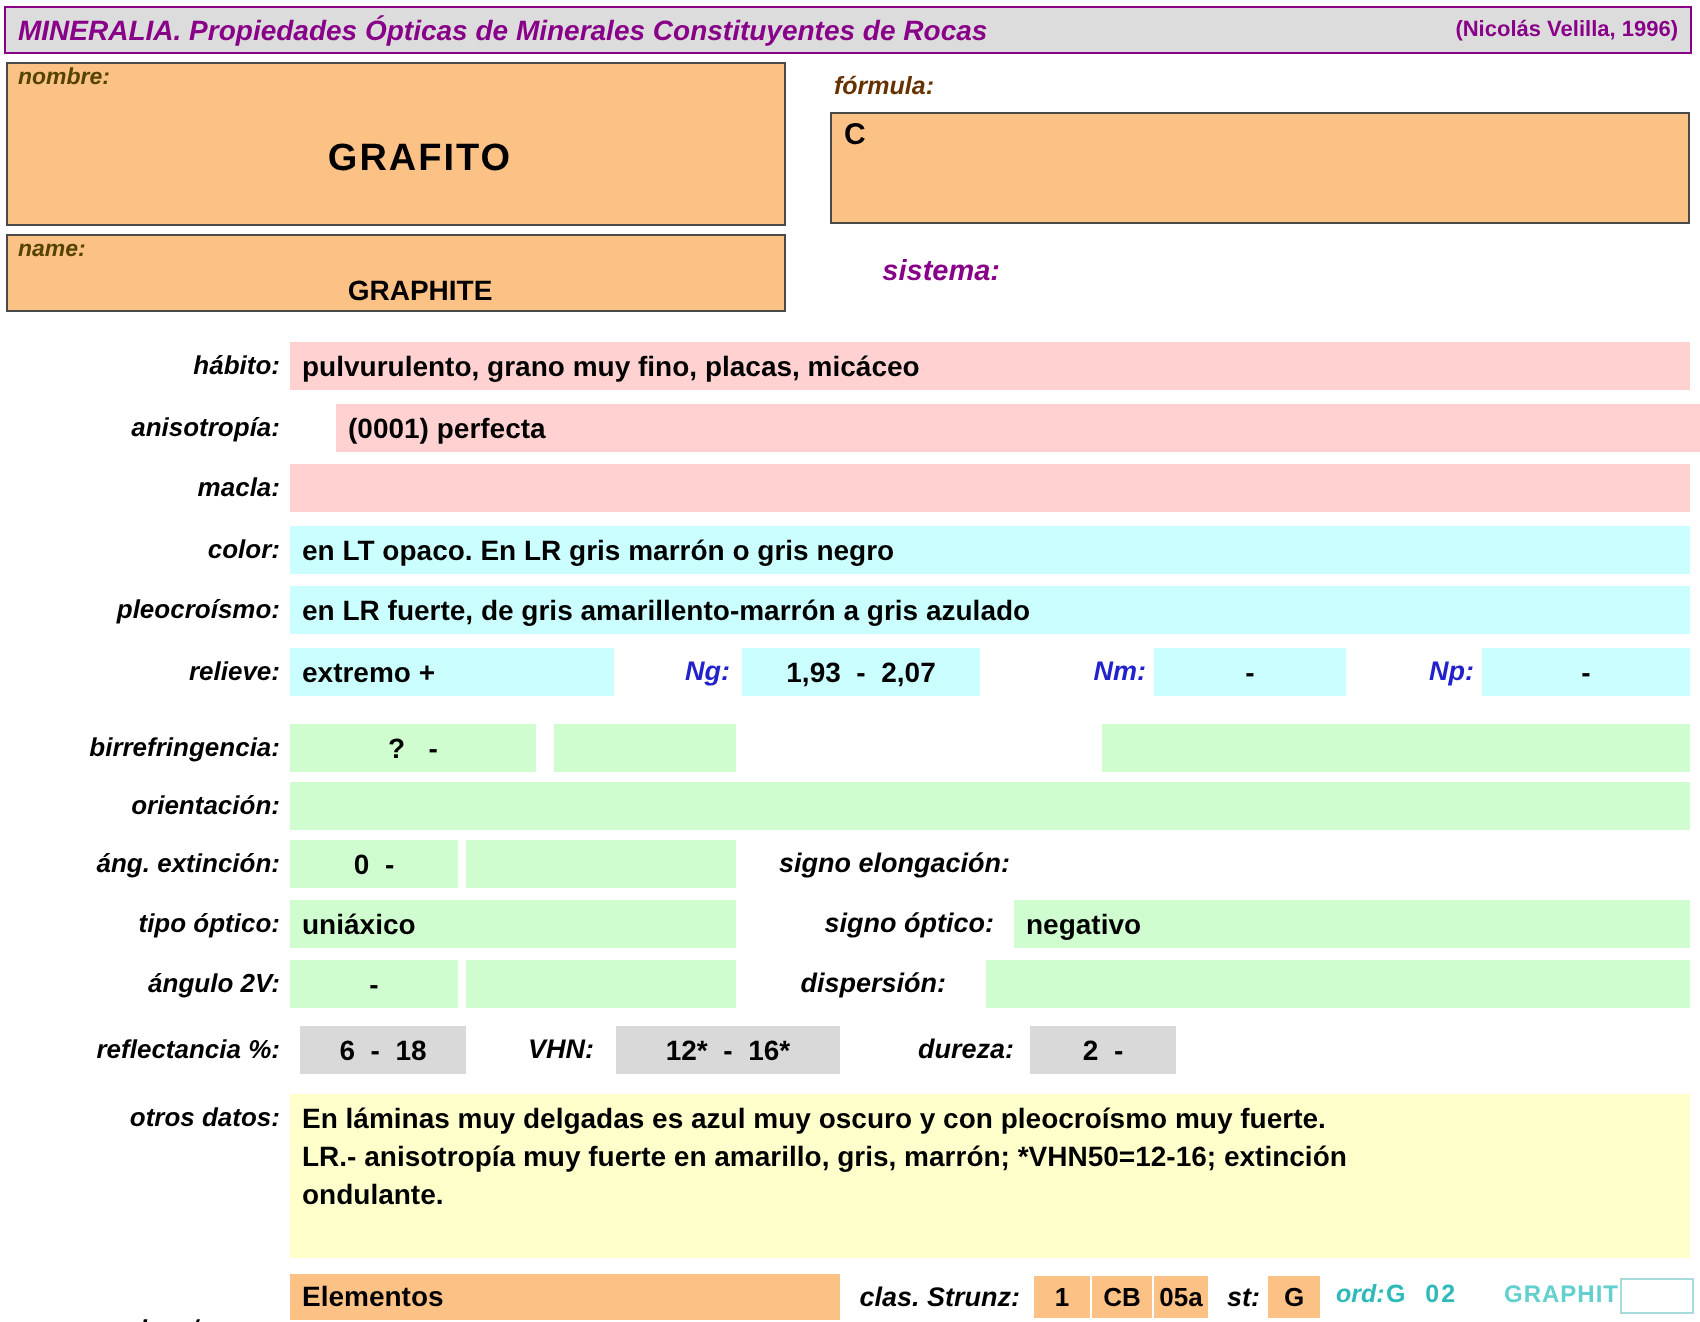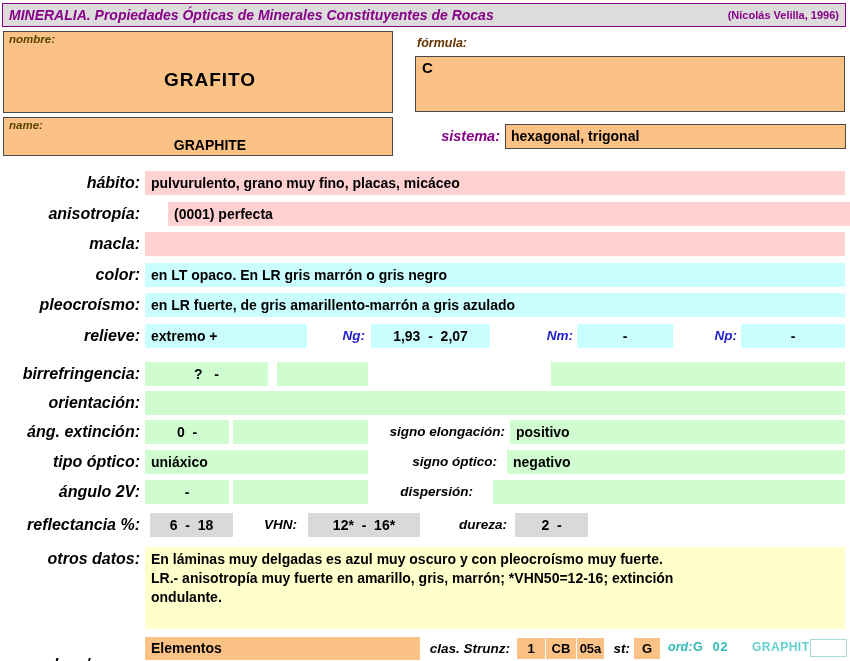--- a/index.html
+++ b/index.html
@@ -17,21 +17,21 @@
   .header .title{font-style:italic;font-weight:bold;font-size:14px;color:var(--purple);white-space:nowrap;}
   .header .credit{font-weight:bold;font-size:11px;color:var(--purple);white-space:nowrap;}
 
   .obox{position:absolute;background:var(--orange);border:1px solid #4a4a4a;box-sizing:border-box;}
   .tinylabel{position:absolute;top:1px;left:5px;font-style:italic;font-weight:bold;font-size:11.5px;color:var(--olive);}
   .bigname{display:flex;height:100%;align-items:center;justify-content:center;font-weight:bold;padding-left:24px;}
 
   .freelabel{position:absolute;font-style:italic;font-weight:bold;white-space:nowrap;}
 
   .rowlabel{position:absolute;left:0;width:140px;text-align:right;font-style:italic;font-weight:bold;
-            font-size:16px;line-height:24px;color:#000;white-space:nowrap;}
+            font-size:13px;line-height:24px;color:#000;white-space:nowrap;}
   .field{position:absolute;height:24px;line-height:24px;font-weight:bold;font-size:14px;
          padding-left:6px;box-sizing:border-box;white-space:pre;overflow:hidden;}
   .field.center{text-align:center;padding-left:0;}
   .pink{background:var(--pink);} .cyanf{background:var(--cyan);} .greenf{background:var(--green);}
   .grayf{background:var(--gray);} .orangef{background:var(--orange);}
 
   .inlinelabel{position:absolute;text-align:right;font-style:italic;font-weight:bold;font-size:13.5px;
                line-height:24px;white-space:nowrap;}
   .bluelab{color:var(--blue);} .navylab{color:var(--navy);}
 
@@ -64,23 +64,20 @@
   <div class="obox" style="left:415px;top:56px;width:430px;height:56px;">
     <div style="padding:2px 6px;font-weight:bold;font-size:15px;">C</div>
   </div>
 
   <div class="obox" style="left:3px;top:117px;width:390px;height:39px;">
     <span class="tinylabel">name:</span>
     <div class="bigname" style="font-size:14px;padding-top:8px;">GRAPHITE</div>
   </div>
 
   <div class="freelabel" style="left:360px;top:128px;width:140px;text-align:right;font-size:14.5px;color:var(--purple);">sistema:</div>
-  <div class="obox" style="left:505px;top:124px;width:341px;height:25px;">
-    <div style="padding-left:5px;font-weight:bold;font-size:14px;line-height:23px;">hexagonal, trigonal</div>
-  </div>
 
   <div class="rowlabel" style="top:171px;">hábito:</div>
   <div class="field pink" style="left:145px;top:171px;width:700px;">pulvurulento, grano muy fino, placas, micáceo</div>
 
   <div class="rowlabel" style="top:202px;">anisotropía:</div>
   <div class="field pink" style="left:145px;top:202px;width:700px;margin-left:23px;">(0001) perfecta</div>
 
   <div class="rowlabel" style="top:232px;">macla:</div>
   <div class="field pink" style="left:145px;top:232px;width:700px;"></div>
 
@@ -104,21 +101,20 @@
   <div class="field greenf" style="left:277px;top:362px;width:91px;"></div>
   <div class="field greenf" style="left:551px;top:362px;width:294px;"></div>
 
   <div class="rowlabel" style="top:391px;">orientación:</div>
   <div class="field greenf" style="left:145px;top:391px;width:700px;"></div>
 
   <div class="rowlabel" style="top:420px;">áng. extinción:</div>
   <div class="field greenf center" style="left:145px;top:420px;width:84px;">0  -</div>
   <div class="field greenf" style="left:233px;top:420px;width:135px;"></div>
   <div class="inlinelabel" style="left:345px;top:420px;width:160px;">signo elongación:</div>
-  <div class="field greenf" style="left:510px;top:420px;width:335px;">positivo</div>
 
   <div class="rowlabel" style="top:450px;">tipo óptico:</div>
   <div class="field greenf" style="left:145px;top:450px;width:223px;">uniáxico</div>
   <div class="inlinelabel" style="left:337px;top:450px;width:160px;">signo óptico:</div>
   <div class="field greenf" style="left:507px;top:450px;width:338px;">negativo</div>
 
   <div class="rowlabel" style="top:480px;">ángulo 2V:</div>
   <div class="field greenf center" style="left:145px;top:480px;width:84px;">-</div>
   <div class="field greenf" style="left:233px;top:480px;width:135px;"></div>
   <div class="inlinelabel" style="left:313px;top:480px;width:160px;">dispersión:</div>

